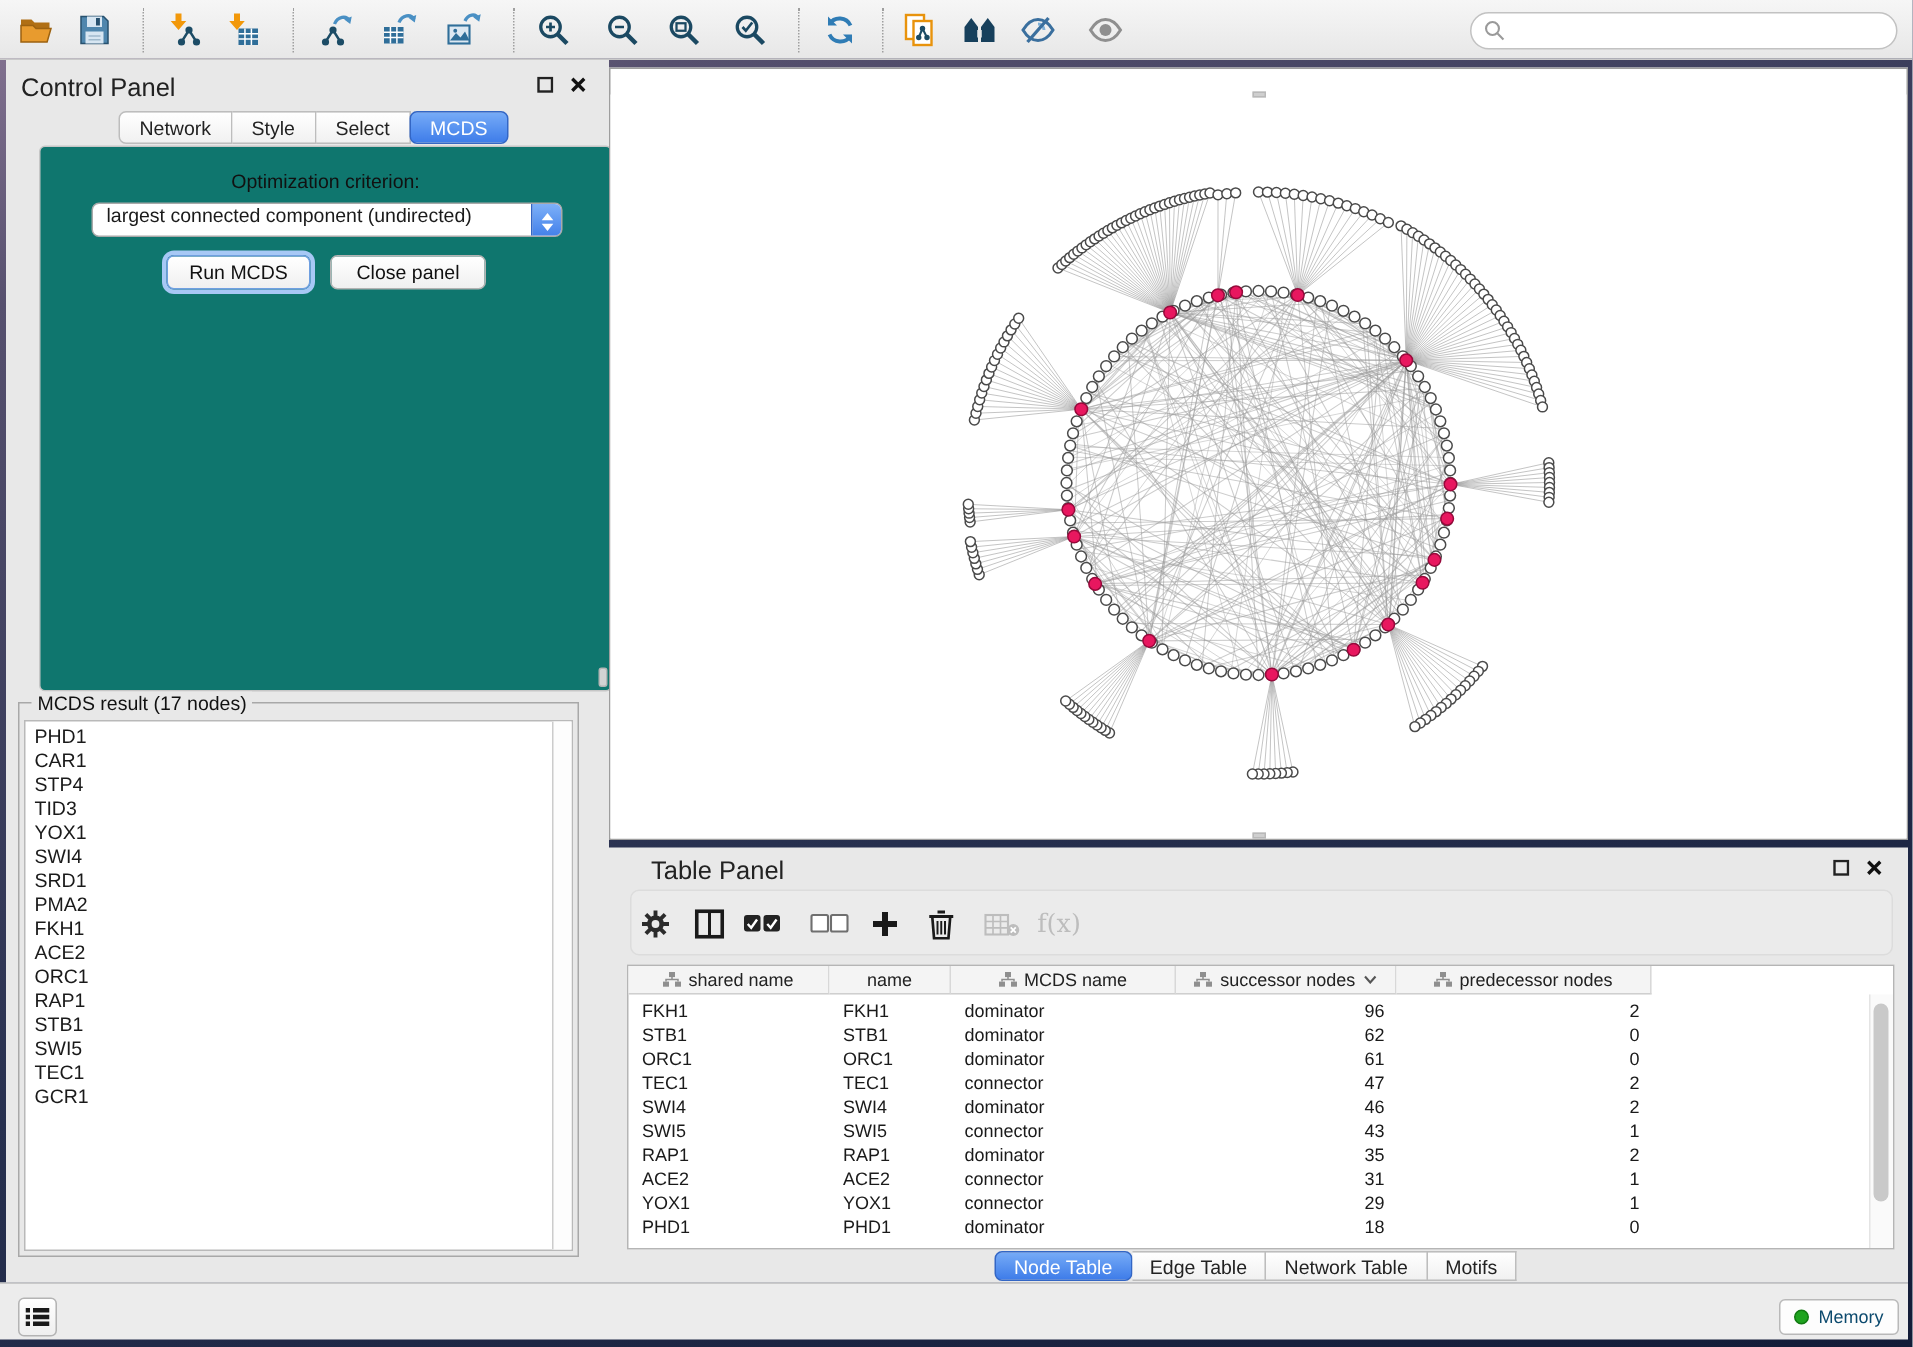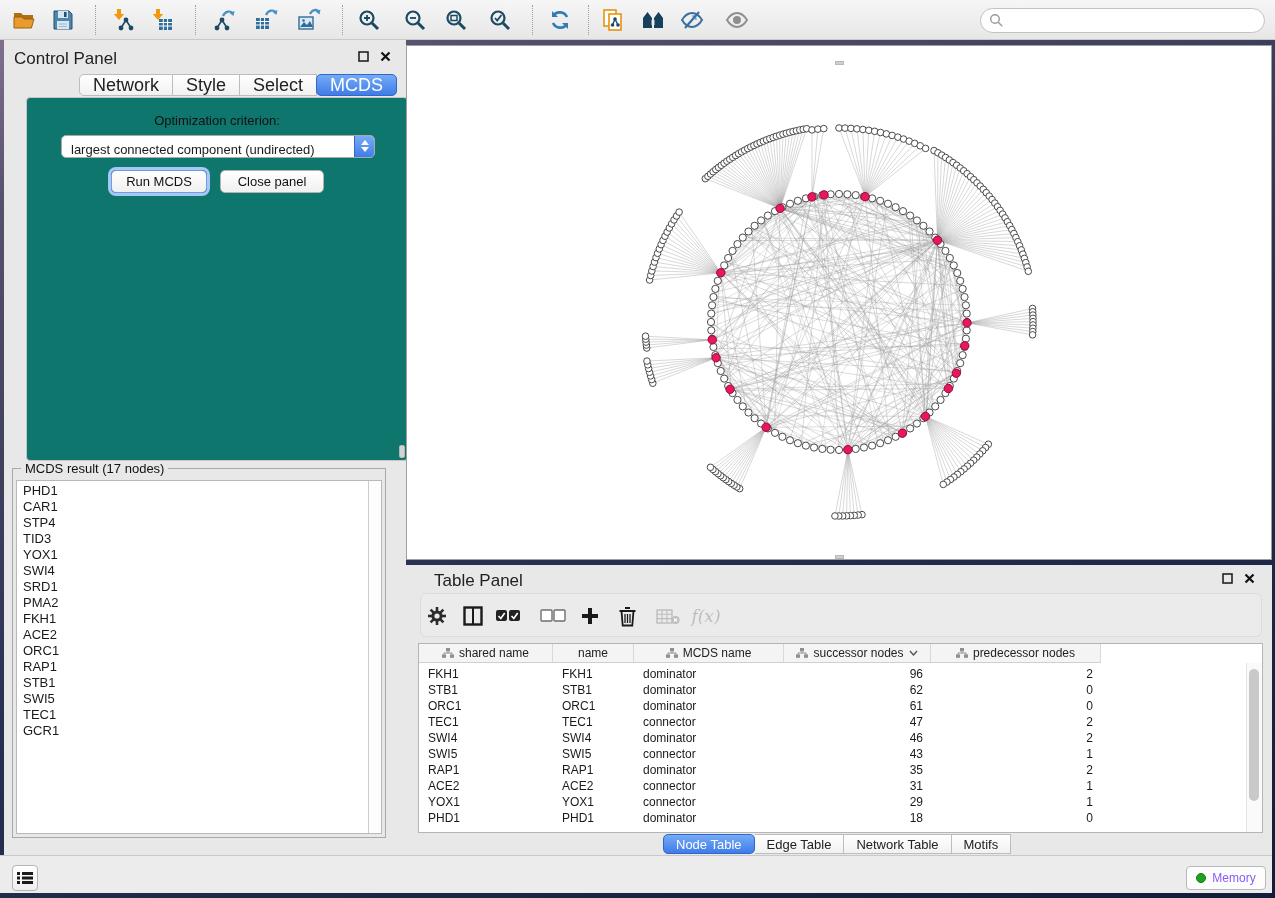--- a/index.html
+++ b/index.html
@@ -10,26 +10,26 @@
 .toolbar{position:absolute;left:0;top:0;width:1275px;height:40px;background:linear-gradient(#f6f6f6,#e7e7e7);border-bottom:1px solid #c9c9c9}
 .tb-btn{position:absolute;top:7px;width:26px;height:26px;display:flex;align-items:center;justify-content:center}
 .tb-sep{position:absolute;top:5px;height:30px;width:0;border-left:1px dotted #9f9f9f}
 .searchbox{position:absolute;left:980px;top:8px;width:285px;height:25px;background:#fff;border:1px solid #c2c2c2;border-radius:13px;display:flex;align-items:center;padding:0 8px;gap:6px}
 .searchbox input{border:none;outline:none;flex:1;font-size:12px;background:transparent}
 
 .control-panel{position:absolute;left:4px;top:40px;width:402px;height:815px;background:#e8e8e8}
 .panel-title{position:absolute;left:10px;top:9px;font-size:17px;color:#222}
 .win-ic{position:absolute;width:13px;height:13px;display:flex;align-items:center;justify-content:center}
 .cp-tabs{position:absolute;left:75px;top:34px;height:22px;display:flex}
-.seg{height:22px;display:flex;align-items:center;justify-content:center;font-size:18px;background:linear-gradient(#ffffff,#f1f1f1);border:1px solid #bdbdbd;border-left:none;padding:0 13px;color:#222}
+.seg{height:22px;display:flex;align-items:center;justify-content:center;font-size:13px;background:linear-gradient(#ffffff,#f1f1f1);border:1px solid #bdbdbd;border-left:none;padding:0 13px;color:#222}
 .seg:first-child{border-left:1px solid #bdbdbd;border-radius:5px 0 0 5px}
 .seg.sel{background:linear-gradient(#76abf7,#3e7ce9);border:1px solid #3366c5;color:#fff;border-radius:5px;margin-left:-1px}
 .cp-box{position:absolute;left:22px;top:57px;width:382px;height:364px;background:#0f766e;border:1px solid #c6c6c6;border-radius:4px}
 .opt-label{position:absolute;left:0;top:15px;width:100%;text-align:center;font-size:13px;color:#111}
-.combo{position:absolute;left:34px;top:37px;width:314px;height:23px;background:#fff;border:1px solid #a9a9a9;border-radius:5px;display:flex;align-items:flex-end;overflow:hidden}
+.combo{position:absolute;left:34px;top:37px;width:314px;height:23px;background:#fff;border:1px solid #a9a9a9;border-radius:5px;display:flex;align-items:flex-start;overflow:hidden}
 .combo .val{flex:1;padding-left:9px;font-size:13px;white-space:nowrap}
 .combo .stepper{width:20px;height:23px;background:linear-gradient(#7db0f8,#3f7de9);border-left:1px solid #3366c5;display:flex;flex-direction:column;align-items:center;justify-content:center;gap:2px}
 .btn{position:absolute;height:23px;background:linear-gradient(#ffffff,#f0f0f0);border:1px solid #b3b3b3;border-radius:5px;font-size:13px;display:flex;align-items:center;justify-content:center;color:#111}
 .btn.focus{box-shadow:0 0 0 3px #a7c8f5;border-color:#6f9fe0}
 .mcds-group{position:absolute;left:8px;top:428px;width:374px;height:370px;border:1px solid #a8a8a8}
 .mcds-legend{position:absolute;left:8px;top:-8px;background:#e8e8e8;padding:0 4px;font-size:13px;color:#111}
 .mcds-inner{position:absolute;left:3px;top:11px;width:366px;height:354px;background:#fff;border:1px solid #b9b9b9;display:flex}
 .mcds-list{flex:1;padding:2px 0 0 6px;overflow:hidden}
 .mcds-list div{line-height:16px;font-size:13px}
 .mcds-scroll{width:13px;border-left:1px solid #ccc;background:#fdfdfd}
@@ -37,37 +37,37 @@
 
 .net-window{position:absolute;left:406px;top:45px;width:866px;height:515px;border:1px solid #9e9e9e;background:#fff}
 .net-titlebar{position:absolute;left:0;top:0;width:100%;height:17px;background:linear-gradient(#f4f4f4,#dddddd);border-bottom:1px solid #b7b7b7;display:flex;align-items:center;justify-content:center;font-size:12px;color:#333}
 .light{position:absolute;top:3px;width:11px;height:11px;border-radius:50%}
 .net-canvas{position:absolute;left:0;top:17px;width:864px;height:496px;background:#fff}
 .net-handle{position:absolute;width:9px;height:4px;background:#cfcfcf;border:1px solid #b9b9b9}
 
 .table-panel{position:absolute;left:406px;top:565px;width:866px;height:290px;background:#e8e8e8}
 .tp-toolbar{position:absolute;left:14px;top:28px;width:842px;height:44px;background:#ebebeb;border:1px solid #dcdcdc;border-radius:6px}
 .tp-ic{position:absolute;top:38px;width:26px;height:26px;display:flex;align-items:center;justify-content:center}
-.fx{font-family:"DejaVu Serif",serif;font-style:italic;font-size:17px;color:#bdbdbd}
+.fx{font-family:"DejaVu Serif",serif;font-size:17px;color:#bdbdbd}
 .ntable{position:absolute;left:12px;top:78px;width:845px;height:190px;background:#fff;border:1px solid #b5b5b5}
 .thead{position:absolute;left:0;top:0;height:19px;display:flex}
 .th{height:19px;background:#f4f4f4;border-right:1px solid #d8d8d8;border-bottom:1px solid #cfcfcf;display:flex;align-items:center;justify-content:center;gap:5px;font-size:12px;color:#222}
 .trow{position:absolute;left:0;height:16px;display:flex;font-size:12px}
 .td{height:16px;line-height:16px;white-space:nowrap;overflow:hidden}
 .c0{width:134px}.c1{width:81px}.c2{width:150px}.c3{width:147px}.c4{width:170px}
 .td.c0,.td.c1,.td.c2{padding-left:9px}
 .td.c3,.td.c4{text-align:right;padding-right:8px}
 .vscroll{position:absolute;right:0;top:19px;width:16px;height:169px;background:#fafafa;border-left:1px solid #e4e4e4}
 .vthumb{position:absolute;left:2px;top:6px;width:10px;height:132px;background:#c9c9c9;border-radius:5px}
 .tp-tabs{position:absolute;left:258px;top:269px;height:20px;display:flex}
 .tp-tabs .seg{height:20px;font-size:13px;padding:0 12px}
 
 .statusbar{position:absolute;left:0;top:855px;width:1272px;height:38px;background:#ececec;border-top:1px solid #c9c9c9}
 .sq-btn{position:absolute;width:26px;height:26px;background:linear-gradient(#ffffff,#efefef);border:1px solid #b4b4b4;border-radius:4px;display:flex;align-items:center;justify-content:center}
-.mem-btn{position:absolute;left:1186px;top:10px;width:80px;height:24px;background:#fdfdfd;border:1px solid #b9b9b9;border-radius:4px;display:flex;align-items:center;justify-content:center;gap:6px;font-size:12px;color:#8b5cf6}
+.mem-btn{position:absolute;left:1186px;top:10px;width:80px;height:24px;background:#fdfdfd;border:1px solid #b9b9b9;border-radius:4px;display:flex;align-items:center;justify-content:center;gap:6px;font-size:12px;color:#0c4a6e}
 .mem-dot{width:10px;height:10px;border-radius:50%;background:#1fa31f;border:1px solid #117a11}
 </style>
 </head>
 <body>
 
 <div class="toolbar">
   <div class="tb-btn" style="left:11px">
     <svg width="24" height="24" viewBox="0 0 24 24">
         <path d="M2 5h7l2 2h10v4H2z" fill="#b06f14"></path>
         <path d="M2 20V9h8l2 2h10l-2.6 9z" fill="#e89b2e" stroke="#9c6210" stroke-width="1"></path>

